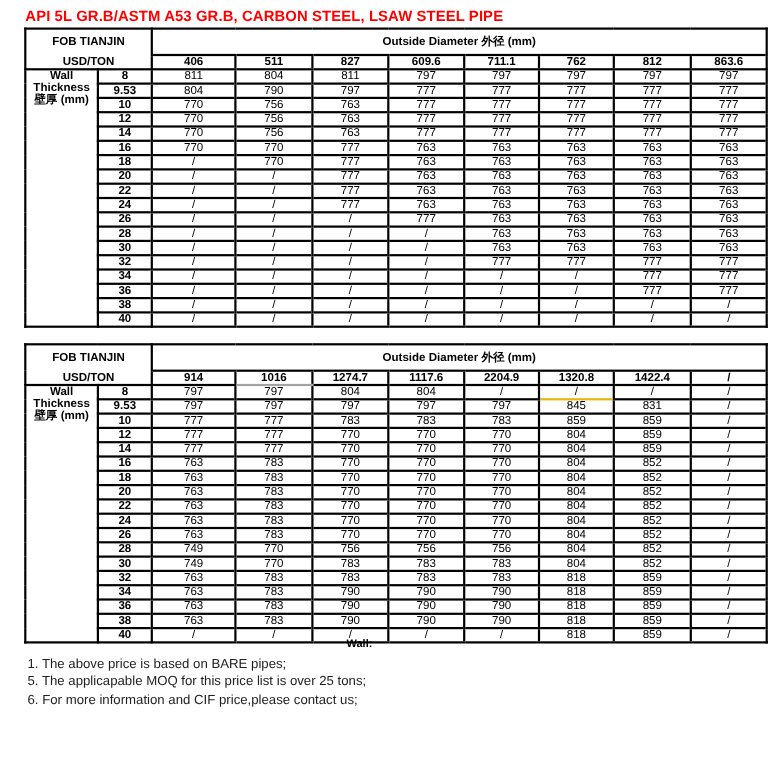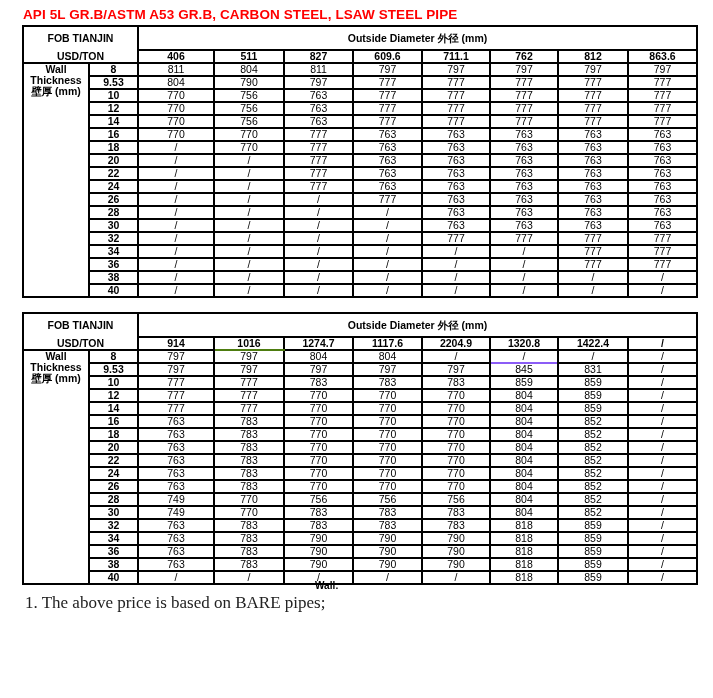--- a/index.html
+++ b/index.html
@@ -14,21 +14,21 @@
   .wall-label { font-weight: bold; vertical-align: top; line-height: 13px; }
   .cell { font-weight: normal; }
   #t1 { top: 25px; }
   #t2 { top: 312px; }
   .outer-left { border-left: 2px solid #000 !important; }
   .outer-right { border-right: 2px solid #000 !important; }
   .outer-top { border-top: 2px solid #000 !important; }
   .outer-bottom { border-bottom: 2px solid #000 !important; }
   .wt-col { border-left: 2px solid #000 !important; border-right: 2px solid #000 !important; }
   .note-title { position: absolute; left: 315px; top: 580px; font-size: 10px; font-weight: bold; }
-  .notes { position: absolute; left: 25px; top: 595px; font-size: 17px; line-height: 16.3px; color: #222; font-family: Liberation Serif, serif; }
+  .notes { position: absolute; left: 25px; top: 595px; font-size: 12px; line-height: 16.3px; color: #222; }
   .notes div { white-space: nowrap; }
   .notes div.dark { color: #000; }
 </style>
 </head>
 <body>
 
 <div class="title">API 5L GR.B/ASTM A53 GR.B, CARBON STEEL, LSAW STEEL PIPE</div>
 
 <table class="price" id="t1">
   <colgroup>
@@ -279,21 +279,21 @@
       <col style="width:69px">
   </colgroup>
   <tbody class="tb">
       <tr>
         <td colspan="2" class="hdr-fob outer-left outer-top" style="height:22px;border-bottom:none;border-right:2px solid #000;">FOB TIANJIN</td>
         <td colspan="8" class="od-head outer-top outer-right" style="height:22px;text-align:center;">Outside Diameter 外径 (mm)</td>
       </tr>
       <tr>
         <td colspan="2" class="hdr-fob outer-left" style="border-top:none;border-bottom:2px solid #000;border-right:2px solid #000;">USD/TON</td>
         <td class="dia c" style="border-top:2px solid #000;border-bottom:2px solid #000;border-left:2px solid #000;">914</td>
-        <td class="dia c" style="border-top:2px solid #000;border-bottom:2px solid #4d7c0f;border-left:2px solid #000;">1016</td>
+        <td class="dia c" style="border-top:2px solid #000;border-bottom:2px solid #a3a3a3;border-left:2px solid #000;">1016</td>
         <td class="dia c" style="border-top:2px solid #000;border-bottom:2px solid #000;border-left:2px solid #000;">1274.7</td>
         <td class="dia c" style="border-top:2px solid #000;border-bottom:2px solid #000;border-left:2px solid #000;">1117.6</td>
         <td class="dia c" style="border-top:2px solid #000;border-bottom:2px solid #000;border-left:2px solid #000;">2204.9</td>
         <td class="dia c" style="border-top:2px solid #000;border-bottom:2px solid #000;border-left:2px solid #000;">1320.8</td>
         <td class="dia c" style="border-top:2px solid #000;border-bottom:2px solid #000;border-left:2px solid #000;">1422.4</td>
         <td class="dia c outer-right" style="border-top:2px solid #000;border-bottom:2px solid #000;border-left:2px solid #000;">/</td>
       </tr>
       <tr>
         <td rowspan="18" class="wall-label outer-left outer-bottom" style="border-right:2px solid #000;">
           <div>Wall</div>
@@ -310,21 +310,21 @@
         <td class="cell" style="border-top:2px solid #000;border-left:2px solid #000;">/</td>
         <td class="cell outer-right" style="border-top:2px solid #000;border-left:2px solid #000;">/</td>
       </tr>
       <tr>
         <td class="wt wt-col" style="border-top:2px solid #000;">9.53</td>
         <td class="cell" style="border-top:2px solid #000;border-left:2px solid #000;">797</td>
         <td class="cell" style="border-top:2px solid #000;border-left:2px solid #000;">797</td>
         <td class="cell" style="border-top:2px solid #000;border-left:2px solid #000;">797</td>
         <td class="cell" style="border-top:2px solid #000;border-left:2px solid #000;">797</td>
         <td class="cell" style="border-top:2px solid #000;border-left:2px solid #000;">797</td>
-        <td class="cell" style="border-top:2px solid #8b5cf6;border-left:2px solid #000;">845</td>
+        <td class="cell" style="border-top:2px solid #eab308;border-left:2px solid #000;">845</td>
         <td class="cell" style="border-top:2px solid #000;border-left:2px solid #000;">831</td>
         <td class="cell outer-right" style="border-top:2px solid #000;border-left:2px solid #000;">/</td>
       </tr>
       <tr>
         <td class="wt wt-col" style="border-top:2px solid #000;">10</td>
         <td class="cell" style="border-top:2px solid #000;border-left:2px solid #000;">777</td>
         <td class="cell" style="border-top:2px solid #000;border-left:2px solid #000;">777</td>
         <td class="cell" style="border-top:2px solid #000;border-left:2px solid #000;">783</td>
         <td class="cell" style="border-top:2px solid #000;border-left:2px solid #000;">783</td>
         <td class="cell" style="border-top:2px solid #000;border-left:2px solid #000;">783</td>
@@ -496,13 +496,15 @@
         <td class="cell outer-bottom" style="border-top:2px solid #000;border-left:2px solid #000;">818</td>
         <td class="cell outer-bottom" style="border-top:2px solid #000;border-left:2px solid #000;">859</td>
         <td class="cell outer-right outer-bottom" style="border-top:2px solid #000;border-left:2px solid #000;">/</td>
       </tr>
     </tbody>
 </table>
 
 <div class="note-title">Wall:</div>
 <div class="notes">
   <div>1. The above price is based on BARE pipes;</div>
+  <div>5. The applicapable MOQ for this price list is over 25 tons;</div>
+  <div>6. For more information and CIF price,please contact us;</div>
 </div>
 
 </body></html>

